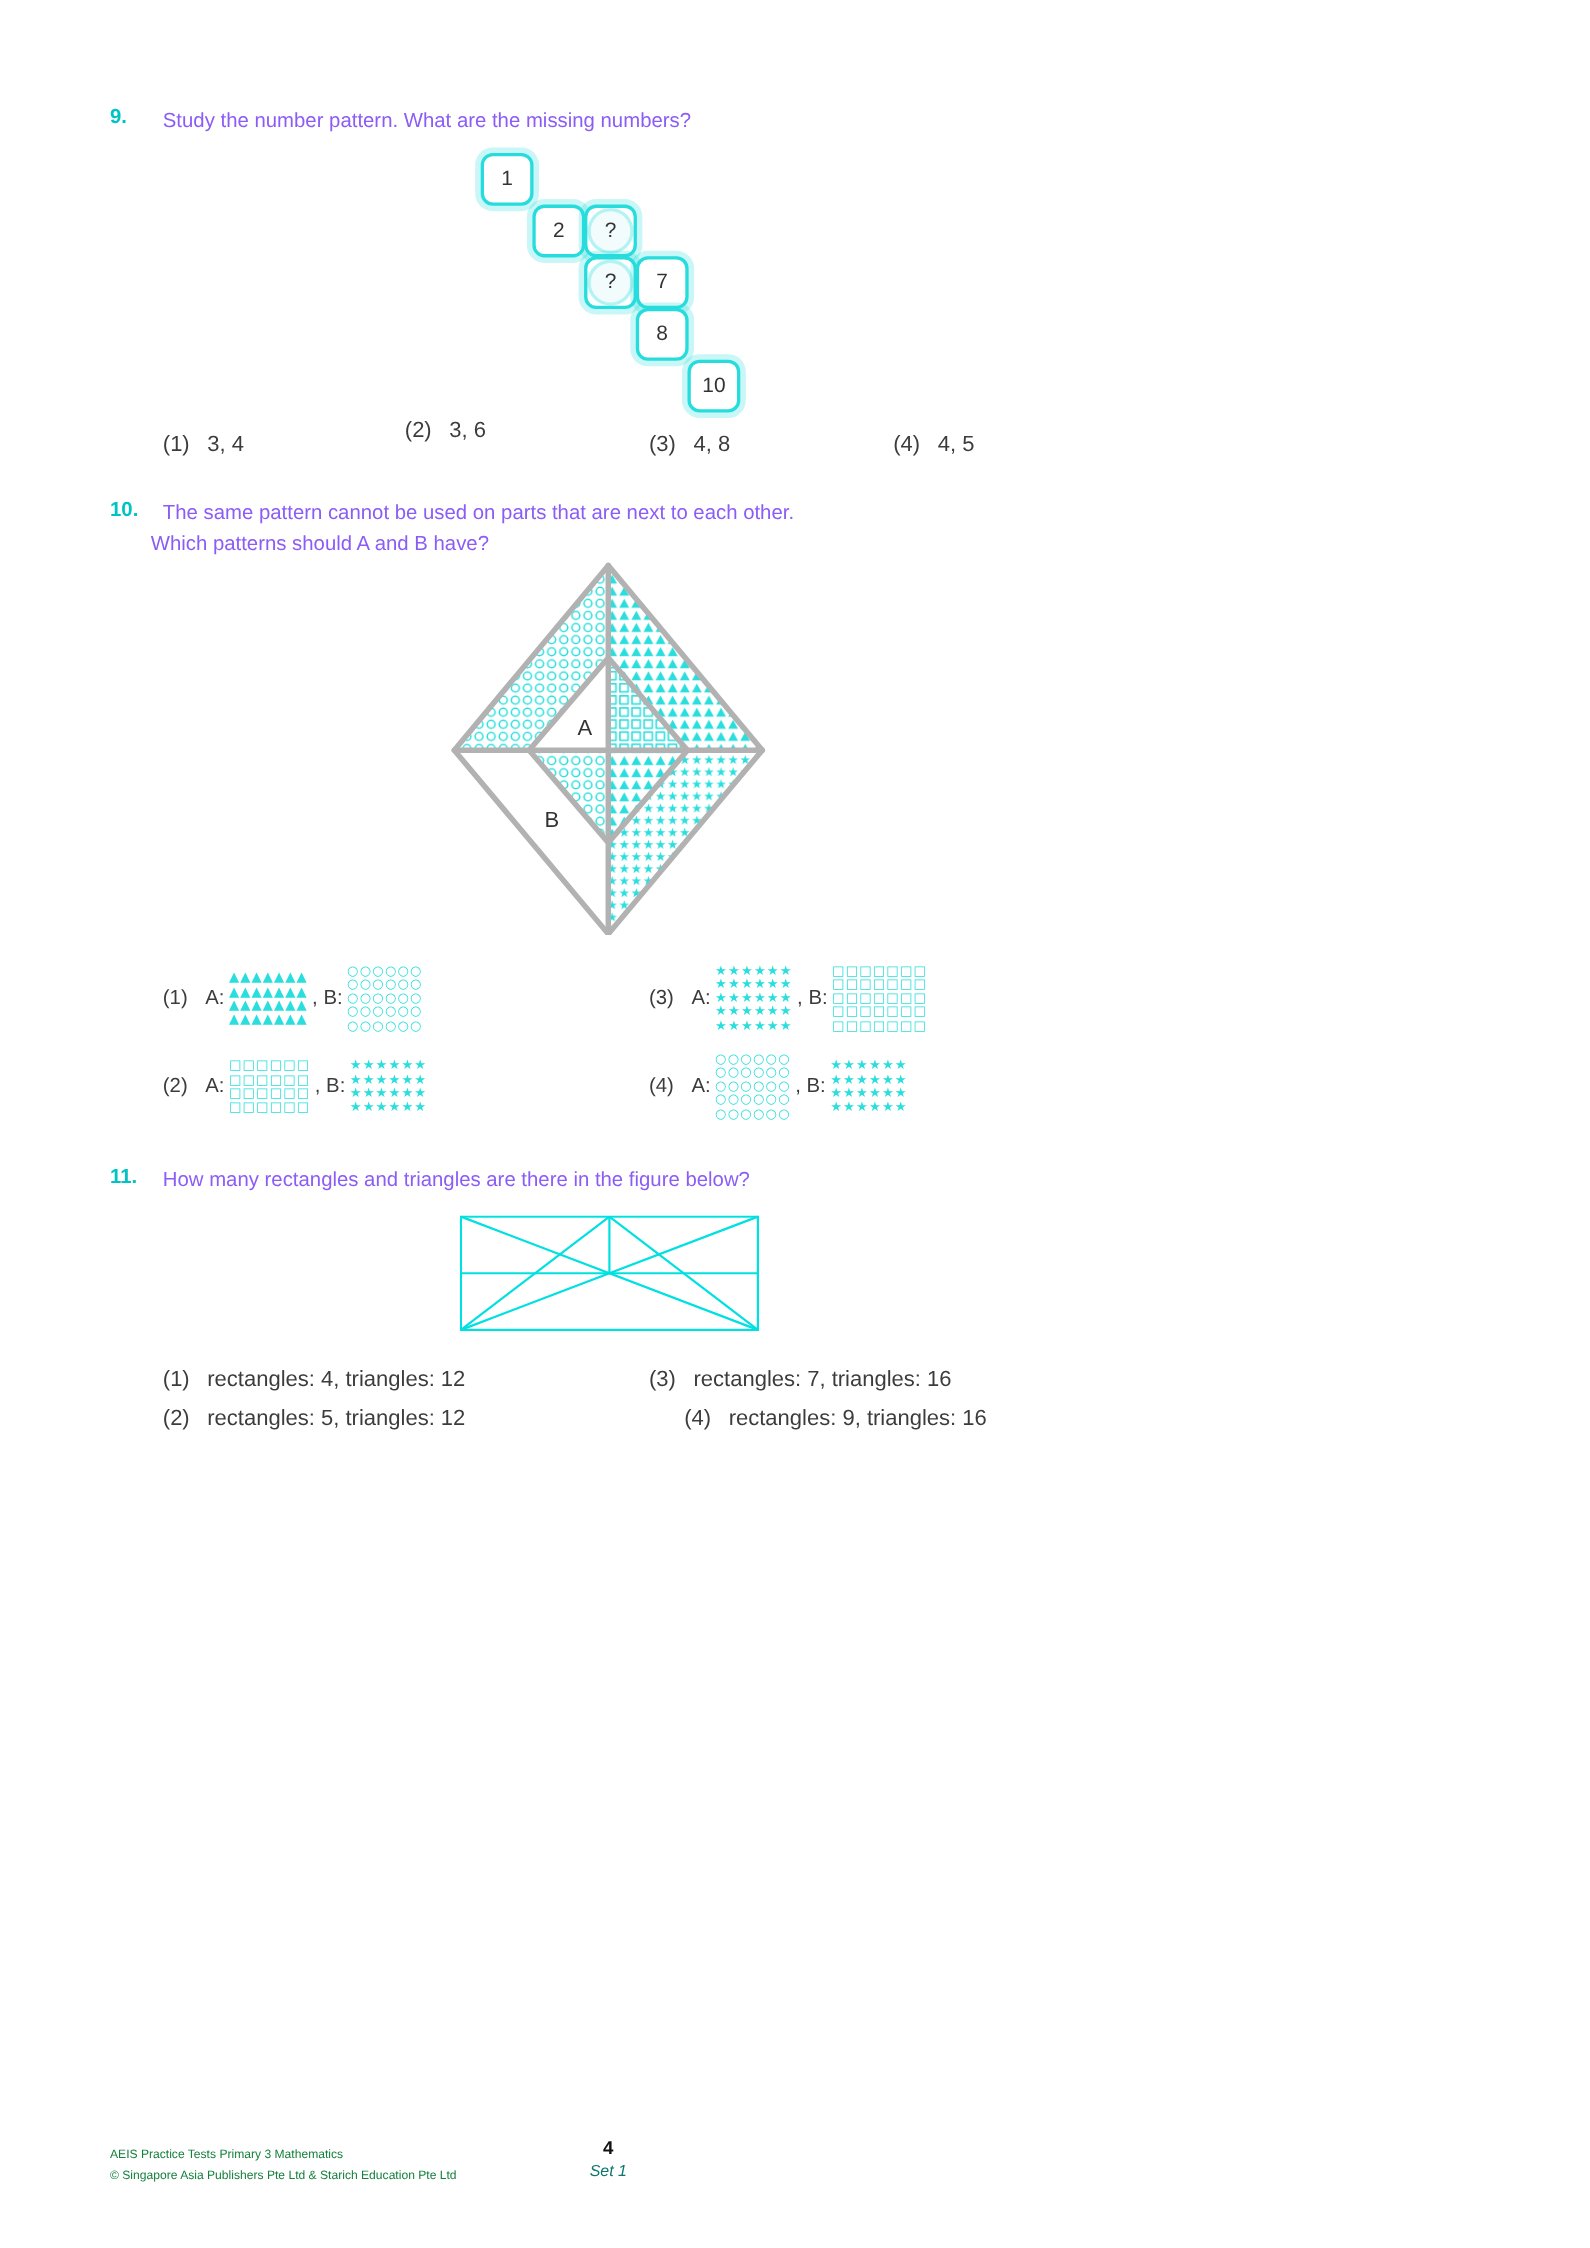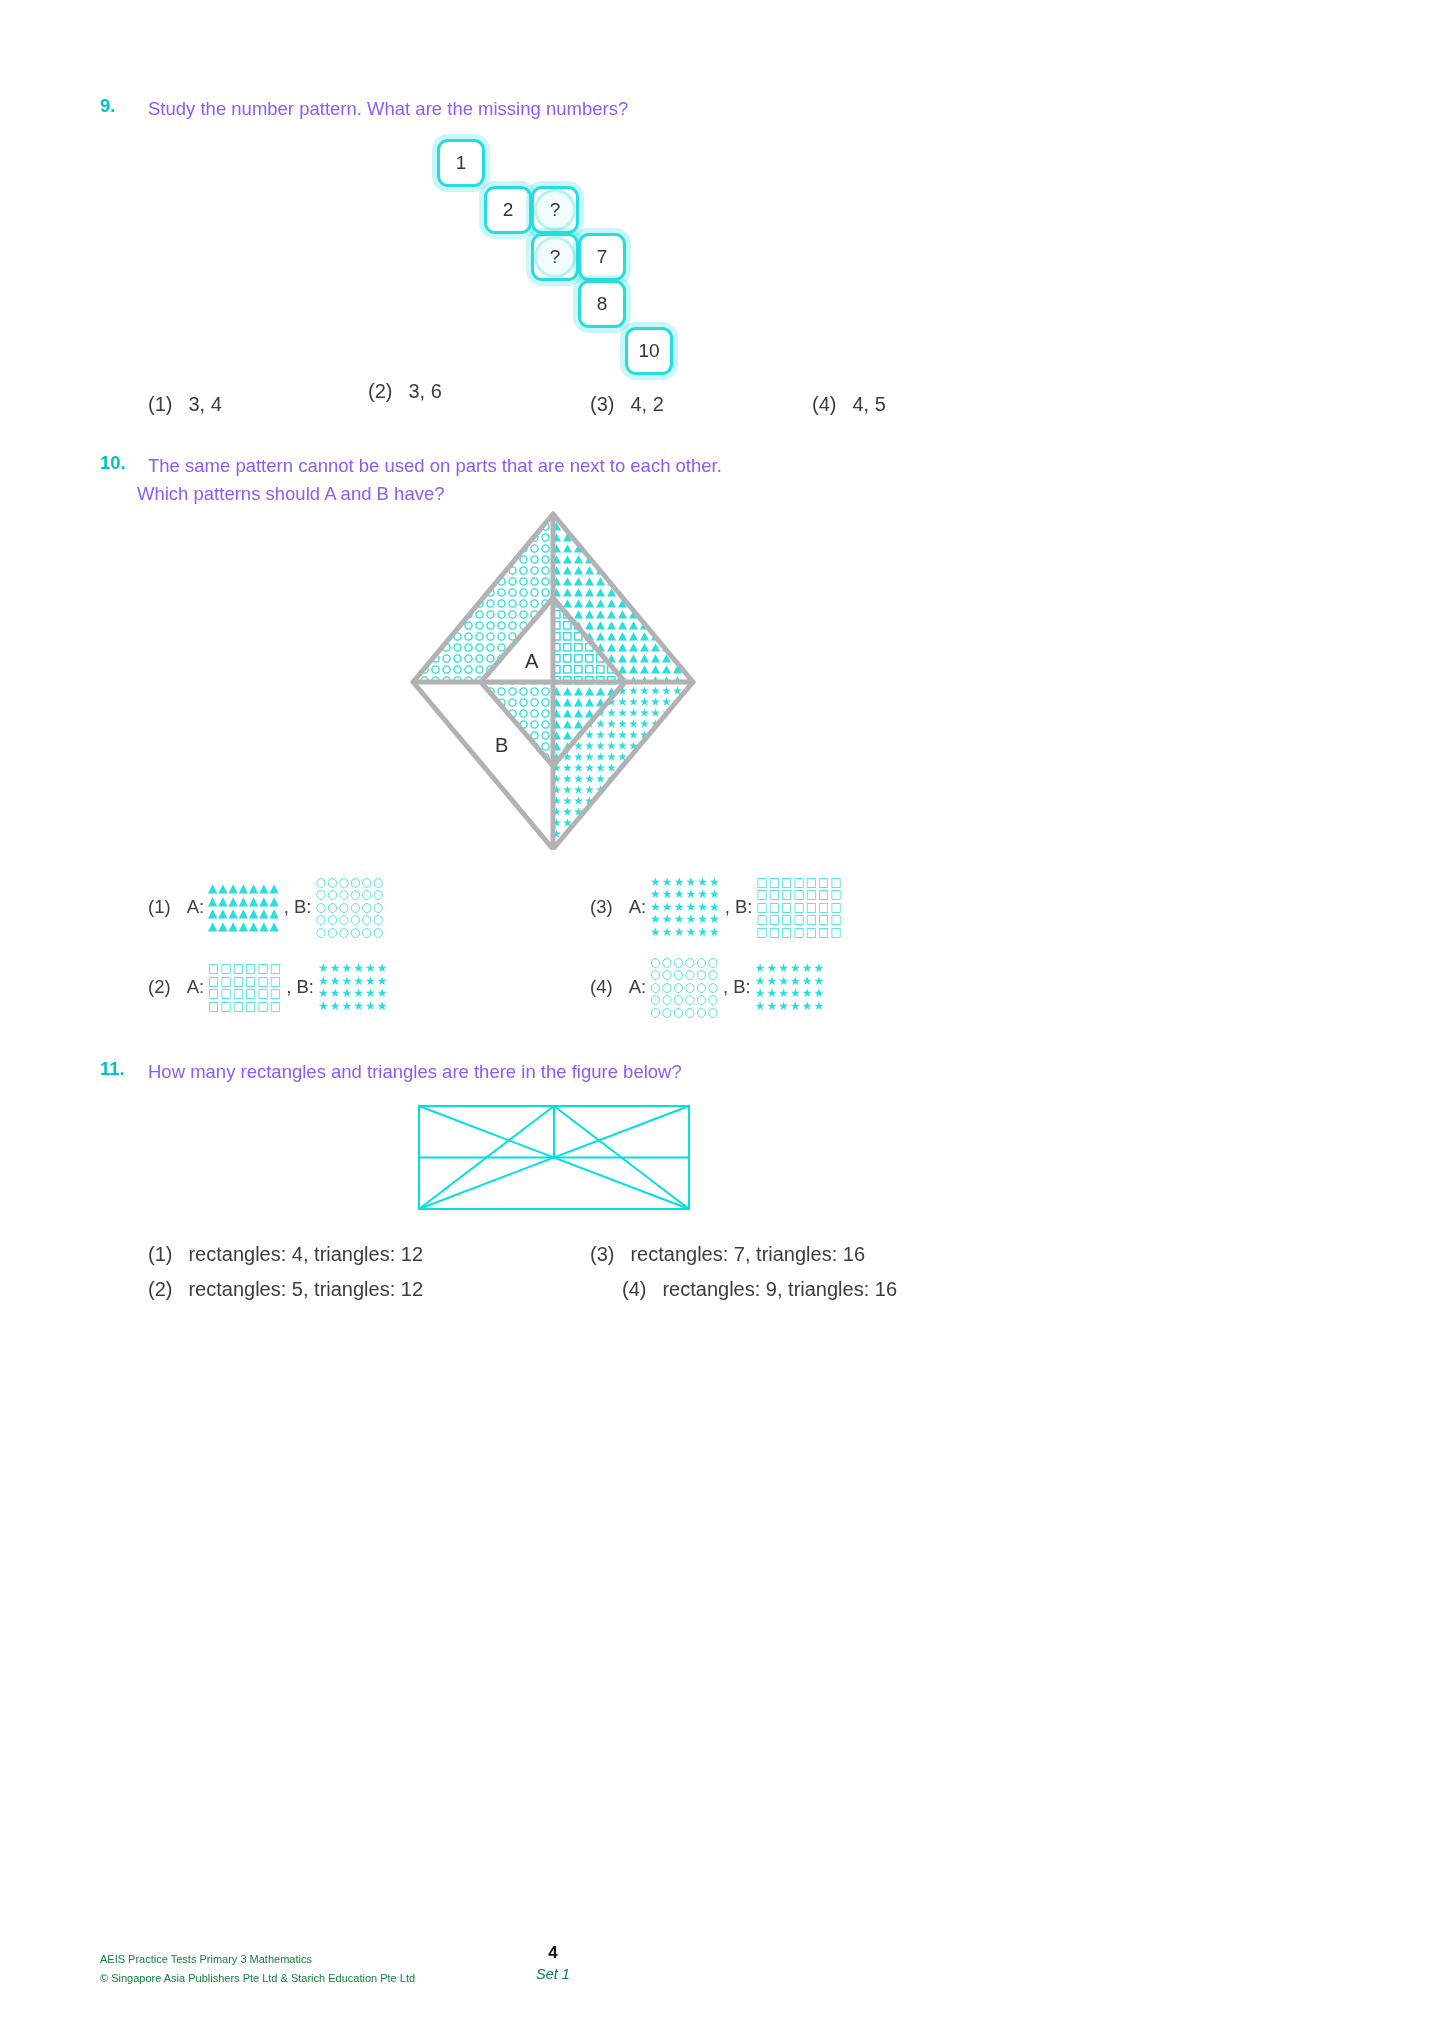--- a/index.html
+++ b/index.html
@@ -76,21 +76,21 @@
     </div>
   </div>
 
 <div class="option" style="left:148px; top:393px">
   <span class="opt-label">(1)</span><span>3, 4</span>
 </div>
 <div class="option" style="left:368px; top:380px">
   <span class="opt-label">(2)</span><span>3, 6</span>
 </div>
 <div class="option" style="left:590px; top:393px">
-  <span class="opt-label">(3)</span><span>4, 2</span>
+  <span class="opt-label">(3)</span><span>4, 8</span>
 </div>
 <div class="option" style="left:812px; top:393px">
   <span class="opt-label">(4)</span><span>4, 5</span>
 </div>
 
 <div class="q-number" style="left:100px; top:452px">10.</div>
 <div class="q-text" style="left:148px; top:452px">The same pattern cannot be used on parts that are next to each other.</div>
 <div class="q-text" style="left:137px; top:480px">Which patterns should A and B have?</div>
 
 <div class="figure-wrap" style="left:408px; top:510px">

